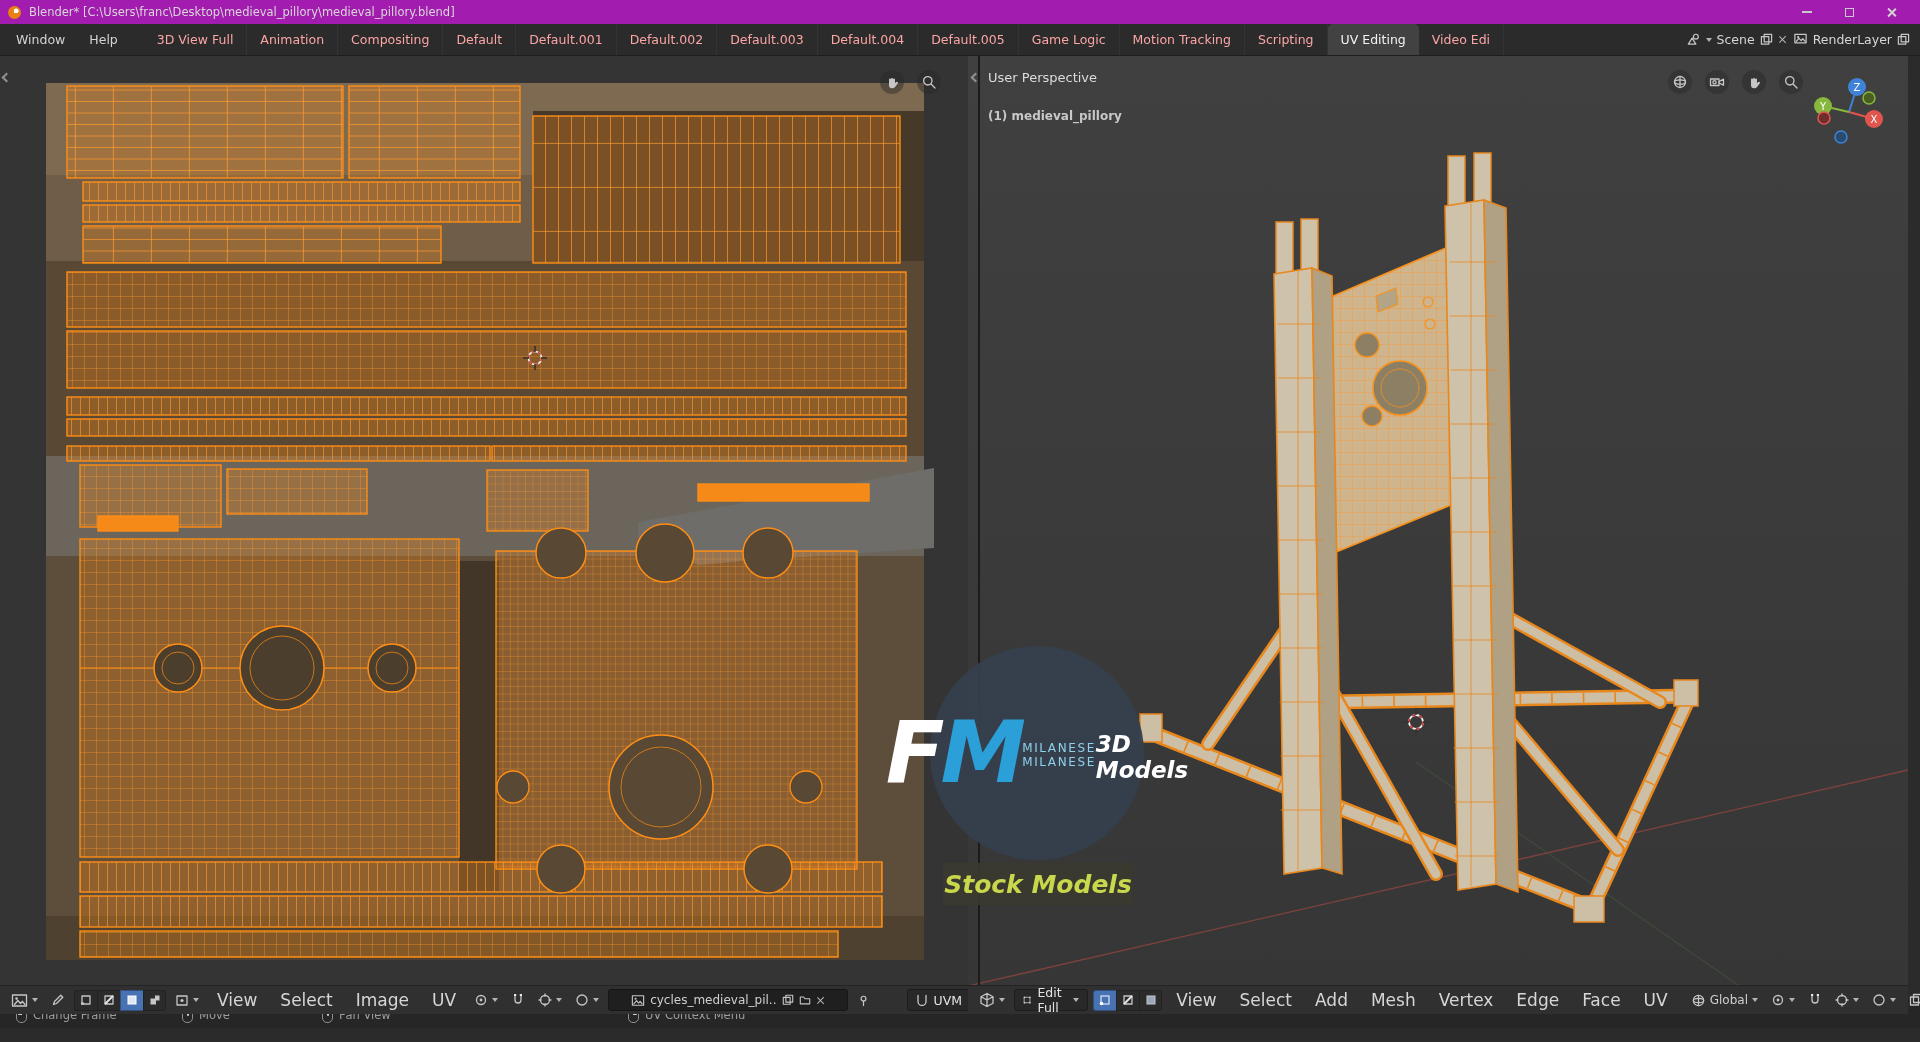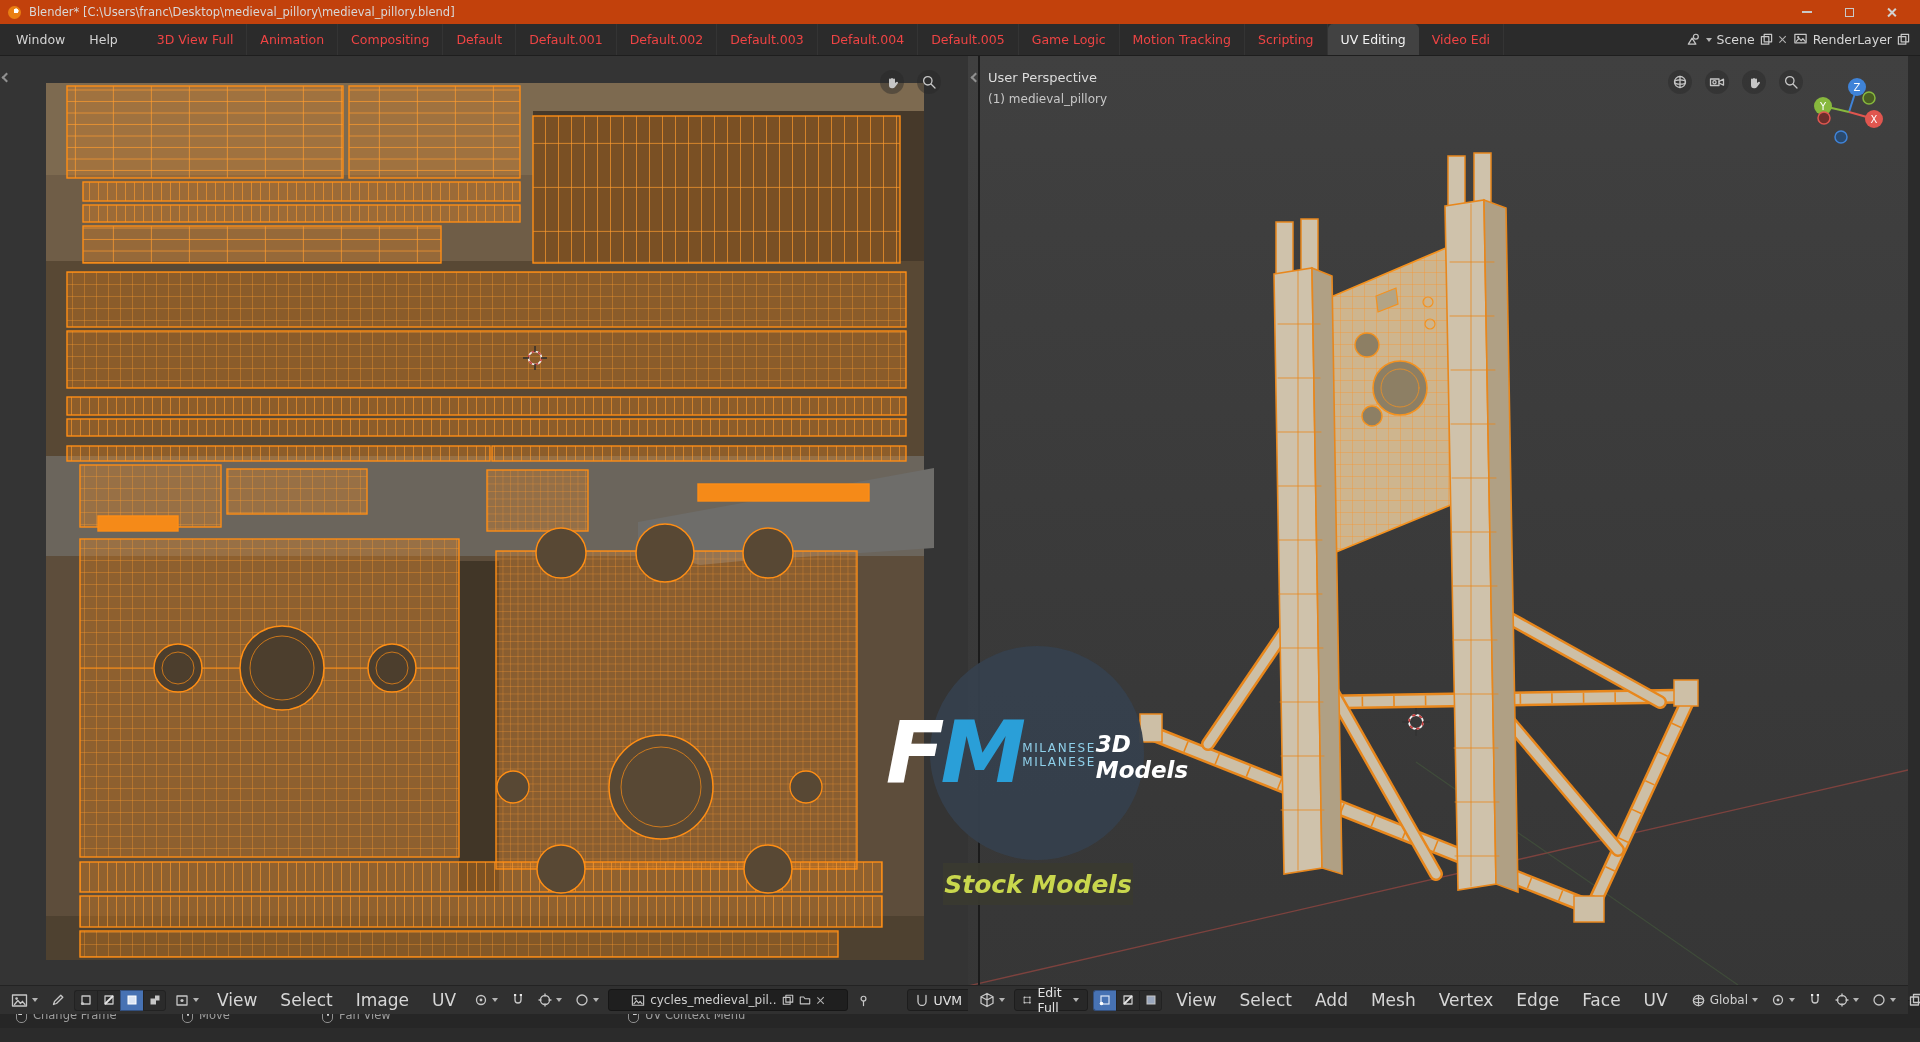--- a/index.html
+++ b/index.html
@@ -1,35 +1,35 @@
 <!DOCTYPE html>
 <html style="--orange: #f7921e; --blue_accent: #4772b3; --logo_blue: #2a9fd8; --logo_name: #8fd0ea; --badge_text: #c9d74d;"><head>
 <meta charset="utf-8">
 <style>
   *{margin:0;padding:0;box-sizing:border-box;}
   html,body{width:1920px;height:1042px;overflow:hidden;background:#111;}
   body{font-family:"DejaVu Sans","Liberation Sans",sans-serif;font-size:12px;color:#cfcfcf;}
   .app{position:absolute;inset:0;width:1920px;height:1042px;background:#2b2b2b;}
 
   
-  .titlebar{position:absolute;left:0;top:0;width:1920px;height:24px;background:#c2410c;display:flex;align-items:center;gap:8px;padding:0 8px;color:#d8d8d8;font-size:11.5px;}
+  .titlebar{position:absolute;left:0;top:0;width:1920px;height:24px;background:#a21caf;display:flex;align-items:center;gap:8px;padding:0 8px;color:#d8d8d8;font-size:11.5px;}
   .blogo{width:13px;height:13px;border-radius:50%;background:radial-gradient(circle at 62% 38%, #fff 0 2.4px, #ea7f12 2.6px);}
   .win-controls{margin-left:auto;display:flex;height:24px;}
   .win-btn{width:42px;height:24px;display:flex;align-items:center;justify-content:center;}
   .glyph-min{width:10px;height:1.5px;background:#c9c9c9;}
   .glyph-max{width:9px;height:9px;border:1.3px solid #c9c9c9;}
   .glyph-x{position:relative;width:11px;height:11px;}
   .glyph-x::before,.glyph-x::after{content:"";position:absolute;left:5px;top:0;width:1.6px;height:11px;background:#d2d2d2;}
   .glyph-x::before{transform:rotate(45deg);} .glyph-x::after{transform:rotate(-45deg);}
 
   
   .topbar{position:absolute;left:0;top:24px;width:1920px;height:32px;background:#2b2b2b;border-bottom:1px solid #1e1e1e;display:flex;align-items:stretch;padding-left:4px;}
   .tmenu{display:flex;align-items:center;padding:0 12px;color:#d4d4d4;font-size:12.5px;}
   .tabs{display:flex;align-items:stretch;margin-left:14px;overflow:hidden;}
-  .tab{display:flex;align-items:center;padding:0 13px;color:#ef4444;font-size:12.5px;white-space:nowrap;border-right:1px solid #343434;}
+  .tab{display:flex;align-items:center;padding:0 13px;color:#fca5a5;font-size:12.5px;white-space:nowrap;border-right:1px solid #343434;}
   .tab.active{background:#424242;color:#f2f2f2;border-radius:5px 5px 0 0;border-right:none;}
   .top-widgets{margin-left:auto;display:flex;align-items:center;gap:6px;padding-right:10px;}
   .tw-group{display:flex;align-items:center;gap:5px;color:#d6d6d6;font-size:12.5px;}
 
   
   .workspace{position:absolute;left:0;top:56px;width:1920px;height:958px;}
   .divider{position:absolute;left:978px;top:0;width:2px;height:958px;background:#1b1b1b;z-index:4;}
   .pane{position:absolute;top:0;height:958px;}
   .uv-pane{left:0;width:978px;background:#343434;}
   .v3d-pane{left:968px;width:940px;background:linear-gradient(180deg,#404040 0%,#3a3a3a 55%,#363636 100%);}
@@ -52,21 +52,21 @@
   .xicon::before{transform:rotate(45deg);} .xicon::after{transform:rotate(-45deg);}
   .spacer{flex:1;}
 
   
   .chev{position:absolute;width:7px;height:7px;border-left:2px solid #909090;border-bottom:2px solid #909090;z-index:6;}
   .chev.l{transform:rotate(45deg);} .chev.r{transform:rotate(-135deg);}
 
   
   .v3d-overlay{position:absolute;left:20px;top:14px;z-index:3;}
   .ovl1{font-size:13px;color:#dcdcdc;}
-  .ovl2{font-size:12px;color:#c8c8c8;margin-top:7px;}
+  .ovl2{font-size:12px;color:#c8c8c8;margin-top:24px;font-weight:bold;}
   .tool-row{position:absolute;display:flex;gap:13px;z-index:3;align-items:center;}
   .toolbtn{width:24px;height:24px;display:flex;align-items:center;justify-content:center;border-radius:12px;background:rgba(40,40,40,.45);}
   .gizmo{position:absolute;z-index:3;}
 
   
   .watermark{position:absolute;left:930px;top:590px;width:214px;height:214px;border-radius:50%;background:rgba(54,64,76,.97);display:flex;align-items:center;justify-content:center;z-index:7;}
   .wm-fm{font-size:86px;font-weight:bold;font-style:italic;line-height:.85;letter-spacing:-4px;}
   .wm-f{color:#ffffff;} .wm-m{color:var(--logo_blue,#2a9fd8);}
   .wm-name{font-size:12px;letter-spacing:1.6px;color:var(--logo_name,#8fd0ea);margin-top:3px;}
   .wm-line{font-size:23px;font-style:italic;font-weight:600;color:#fff;margin-top:7px;}

